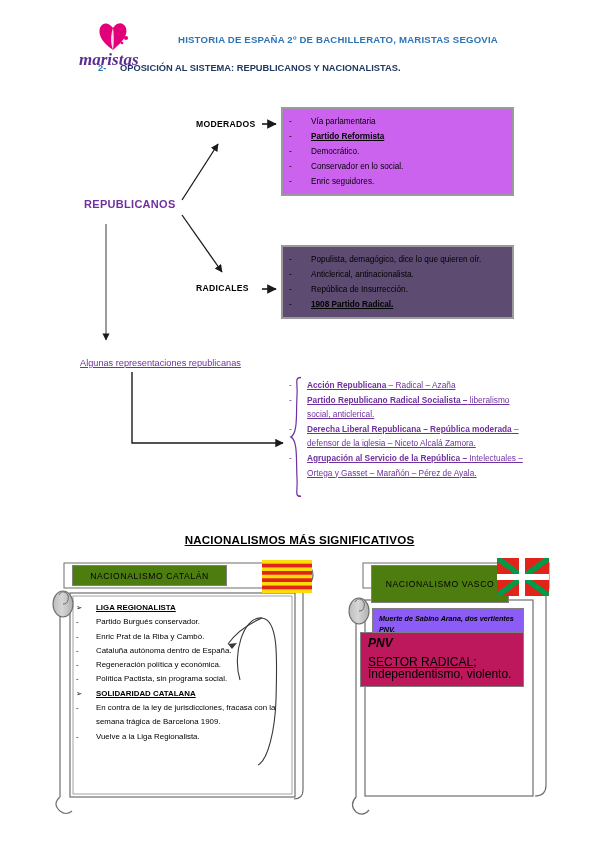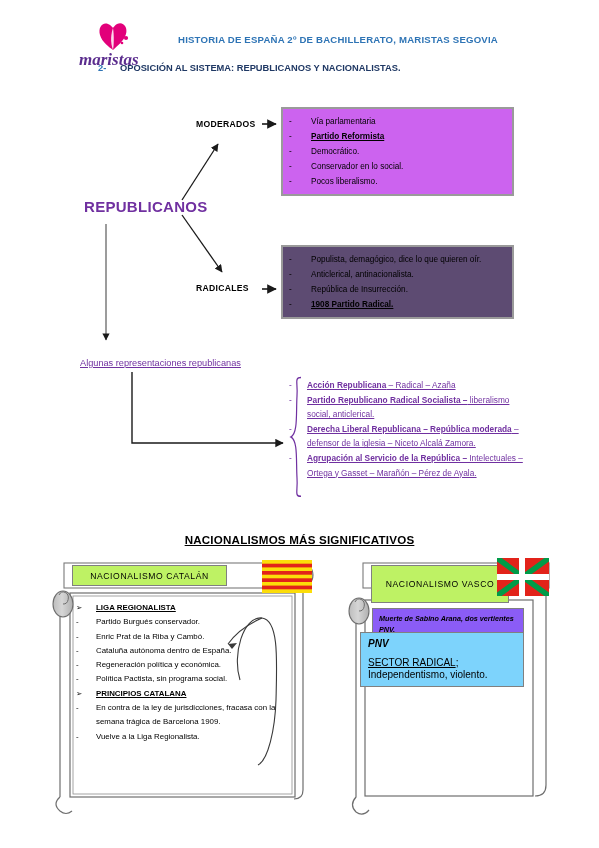--- a/index.html
+++ b/index.html
@@ -26,21 +26,21 @@
     font-size:9.3px;font-weight:bold;color:#2e74b5;
   }
   .sec-title{
     position:absolute;left:120px;top:63px;
     font-size:9.3px;font-weight:bold;color:#1f3864;white-space:nowrap;
   }
 
   
   .republicanos{
     position:absolute;left:84px;top:198px;
-    font-size:15px;font-weight:bold;color:#7030a0;letter-spacing:.3px;
+    font-size:11px;font-weight:bold;color:#7030a0;letter-spacing:.3px;
   }
   .lbl-moderados{
     position:absolute;left:196px;top:119px;
     font-size:8.6px;font-weight:bold;color:#000;letter-spacing:.3px;
   }
   .lbl-radicales{
     position:absolute;left:196px;top:283px;
     font-size:8.6px;font-weight:bold;color:#000;letter-spacing:.3px;
   }
 
@@ -82,21 +82,21 @@
   .rep-list .txt b{font-weight:bold;}
 
   
   .nac-head{
     position:absolute;left:0;top:533px;width:599px;
     text-align:center;font-size:11.6px;font-weight:bold;
     text-decoration:underline;color:#000;letter-spacing:.2px;
   }
 
   .tag{
-    position:absolute;border:1px solid #808080;background:#bef264;
+    position:absolute;border:1px solid #808080;background:#4d7c0f;
     box-sizing:border-box;display:flex;align-items:center;justify-content:center;
     font-size:8.6px;letter-spacing:.6px;color:#000;
   }
   .tag.cat{left:72px;top:565px;width:155px;height:21px;}
   .tag.vas{left:371px;top:565px;width:138px;height:38px;}
 
   .flag{position:absolute;}
   .flag.cat{left:262px;top:560px;width:50px;height:33px;}
   .flag.vas{left:497px;top:558px;width:52px;height:38px;}
 
@@ -111,23 +111,23 @@
   .cat-body .txt u{font-weight:bold;}
 
   .vas-note{
     position:absolute;left:372px;top:608px;width:152px;
     border:1px solid #808080;background:#8b5cf6;box-sizing:border-box;
     padding:4px 6px;
     font-size:7.2px;font-style:italic;font-weight:bold;line-height:11px;color:#000;
   }
   .vas-body{
     position:absolute;left:360px;top:632px;width:164px;
-    border:1px solid #808080;background:#7dd3fc;box-sizing:border-box;
+    border:1px solid #808080;background:#be185d;box-sizing:border-box;
     padding:5px 7px 6px 7px;
-    font-size:10px;line-height:11.4px;color:#000;
+    font-size:12px;line-height:11.4px;color:#000;
   }
   .vas-body .t1{font-style:italic;font-weight:bold;margin-bottom:8px;}
   .vas-body p{margin:0 0 8px 0;}
   .vas-body p:last-child{margin-bottom:0;}
   .vas-body u{text-decoration:underline;}
 </style>
 </head>
 <body>
 
 <div class="page">
@@ -185,21 +185,21 @@
       <div class="ln">
         <span class="dash">-</span>
         <span class="txt">Democrático.</span>
       </div>
       <div class="ln">
         <span class="dash">-</span>
         <span class="txt">Conservador en lo social.</span>
       </div>
       <div class="ln">
         <span class="dash">-</span>
-        <span class="txt">Pocos liberalismo.</span>
+        <span class="txt">Enric seguidores.</span>
       </div>
     </div>
   <div class="box radicales" id="box-radicales">
       <div class="ln">
         <span class="dash">-</span>
         <span class="txt">Populista, demagógico, dice lo que quieren oír.</span>
       </div>
       <div class="ln">
         <span class="dash">-</span>
         <span class="txt">Anticlerical, antinacionalista.</span>
@@ -320,21 +320,21 @@
       <div class="ln">
         <span class="dash">-</span>
         <span class="txt">Regeneración política y económica.</span>
       </div>
       <div class="ln">
         <span class="dash">-</span>
         <span class="txt">Política Pactista, sin programa social.</span>
       </div>
       <div class="ln">
         <span class="arw">➢</span>
-        <span class="txt"><u>PRINCIPIOS CATALANA</u></span>
+        <span class="txt"><u>SOLIDARIDAD CATALANA</u></span>
       </div>
       <div class="ln">
         <span class="dash">-</span>
         <span class="txt">En contra de la ley de jurisdicciones, fracasa con la semana trágica de Barcelona 1909.</span>
       </div>
       <div class="ln">
         <span class="dash">-</span>
         <span class="txt">Vuelve a la Liga Regionalista.</span>
       </div>
     </div>

